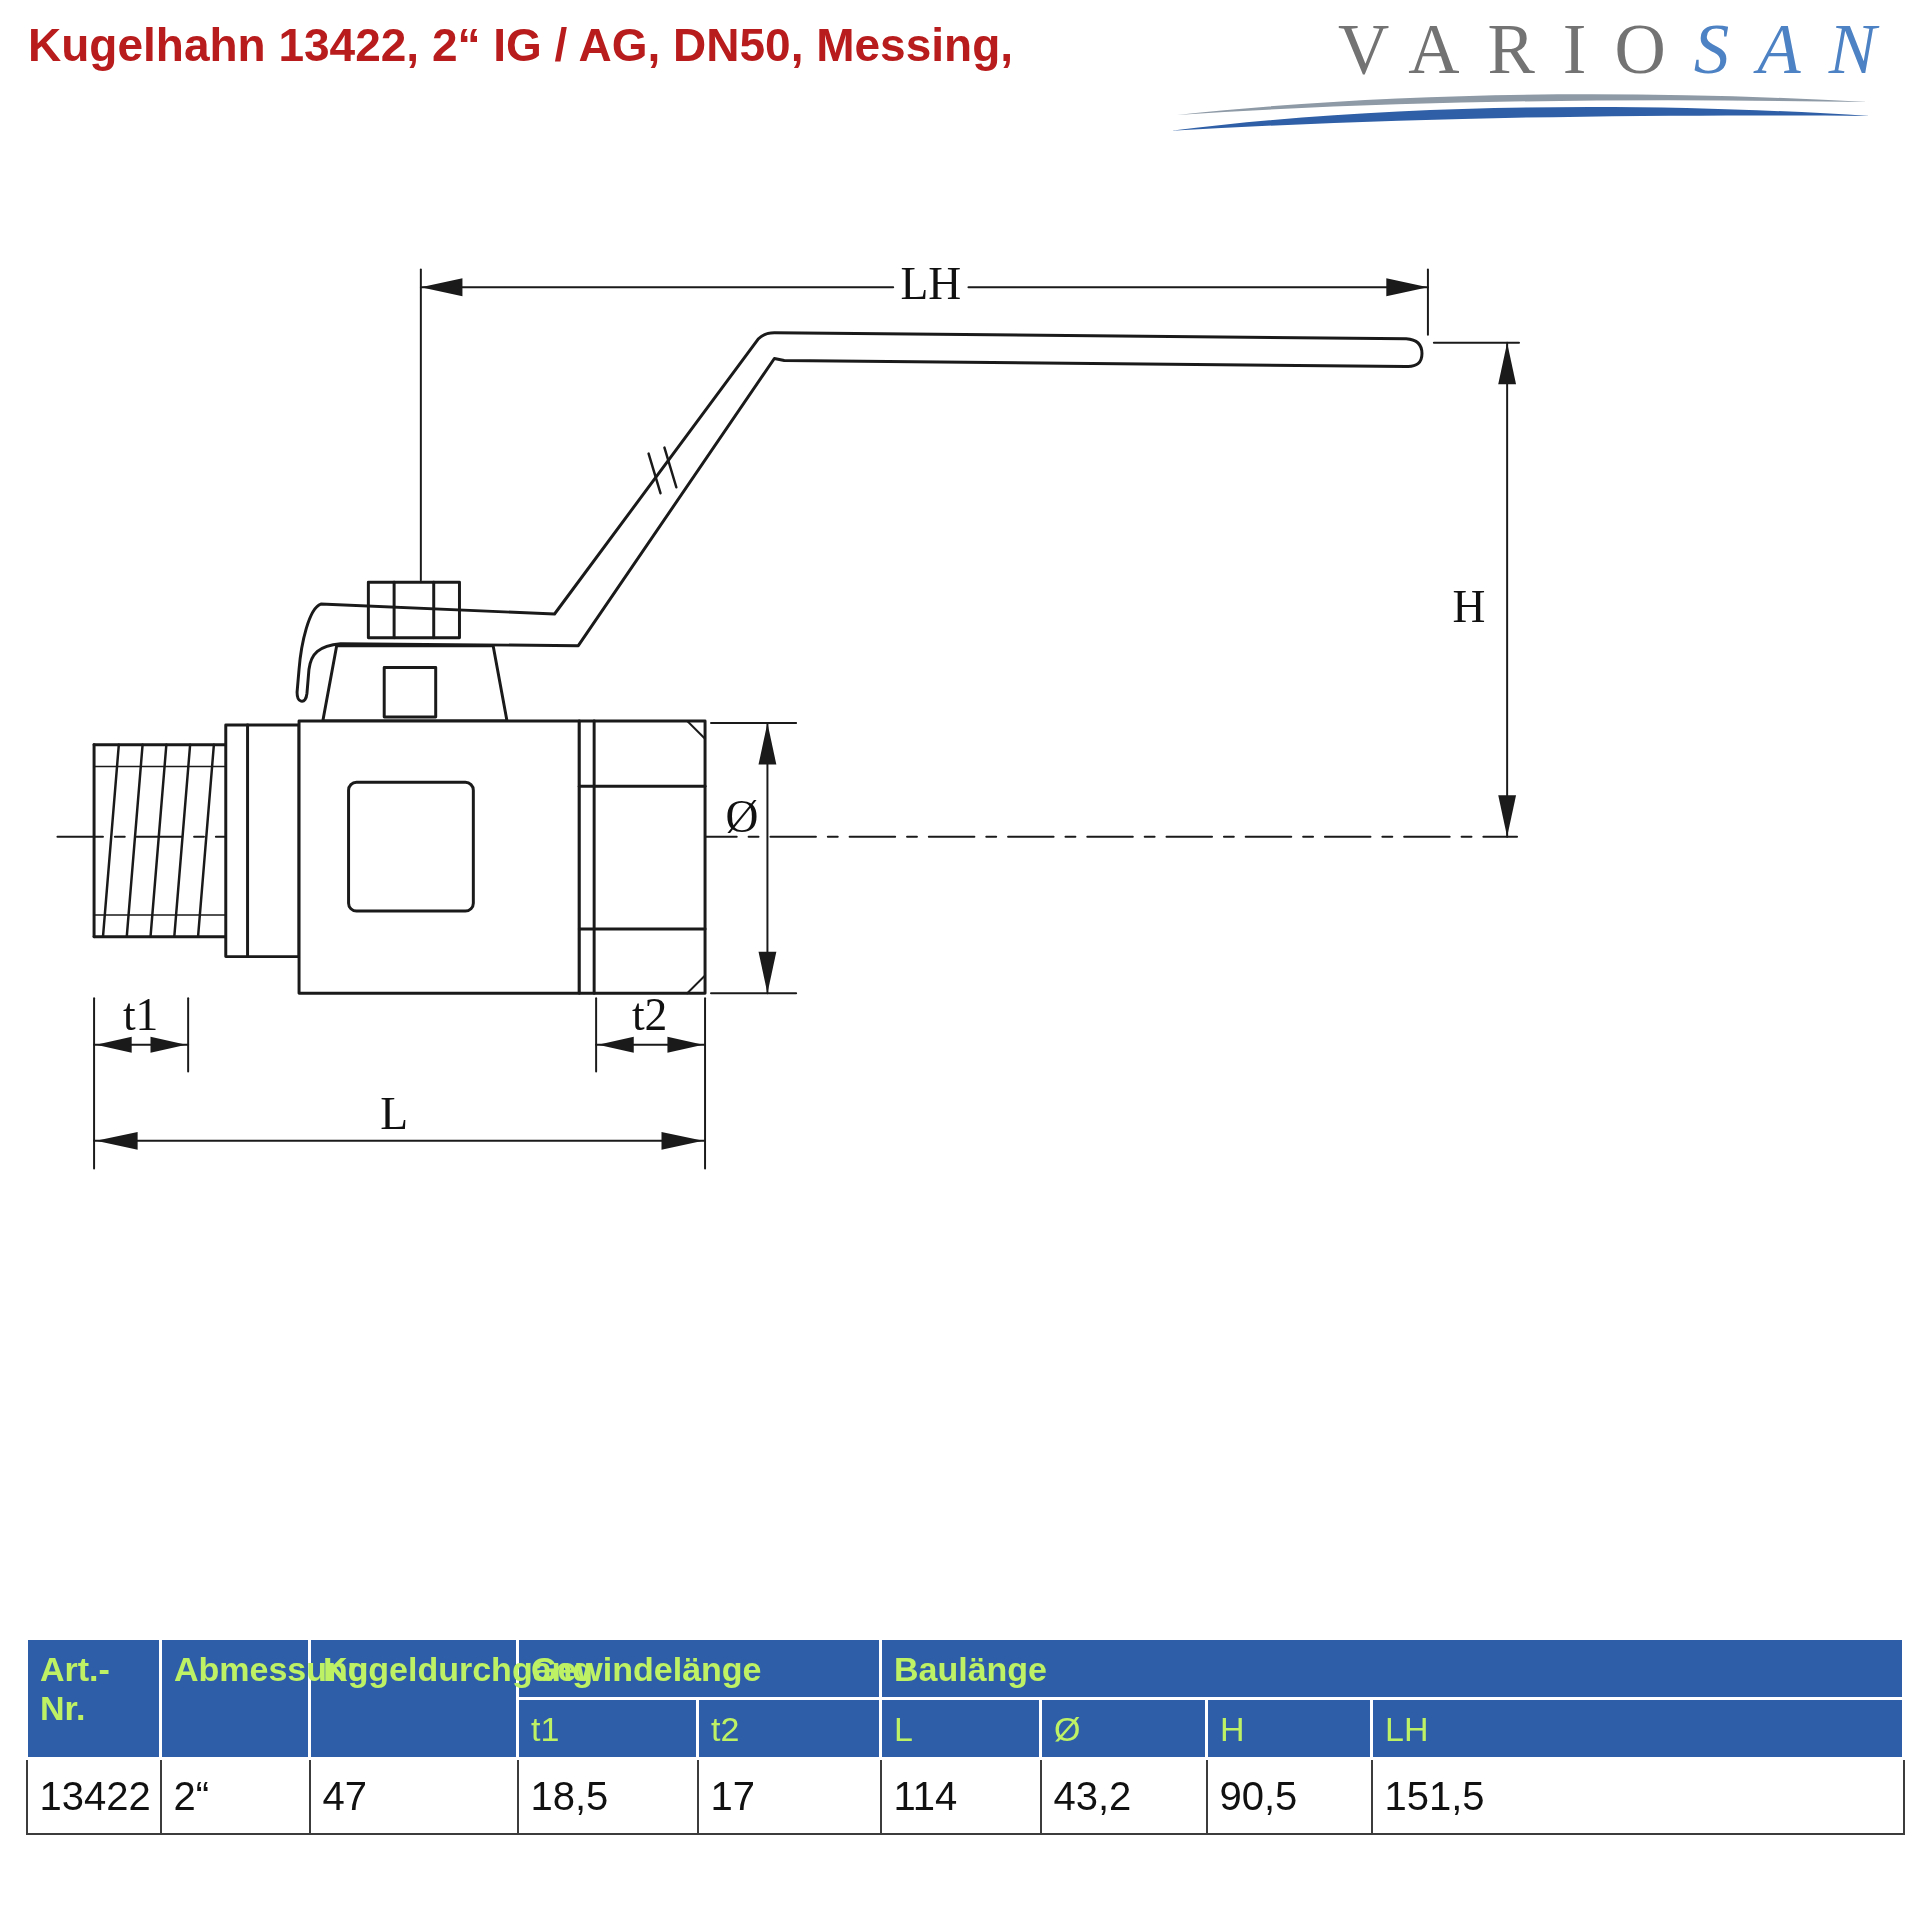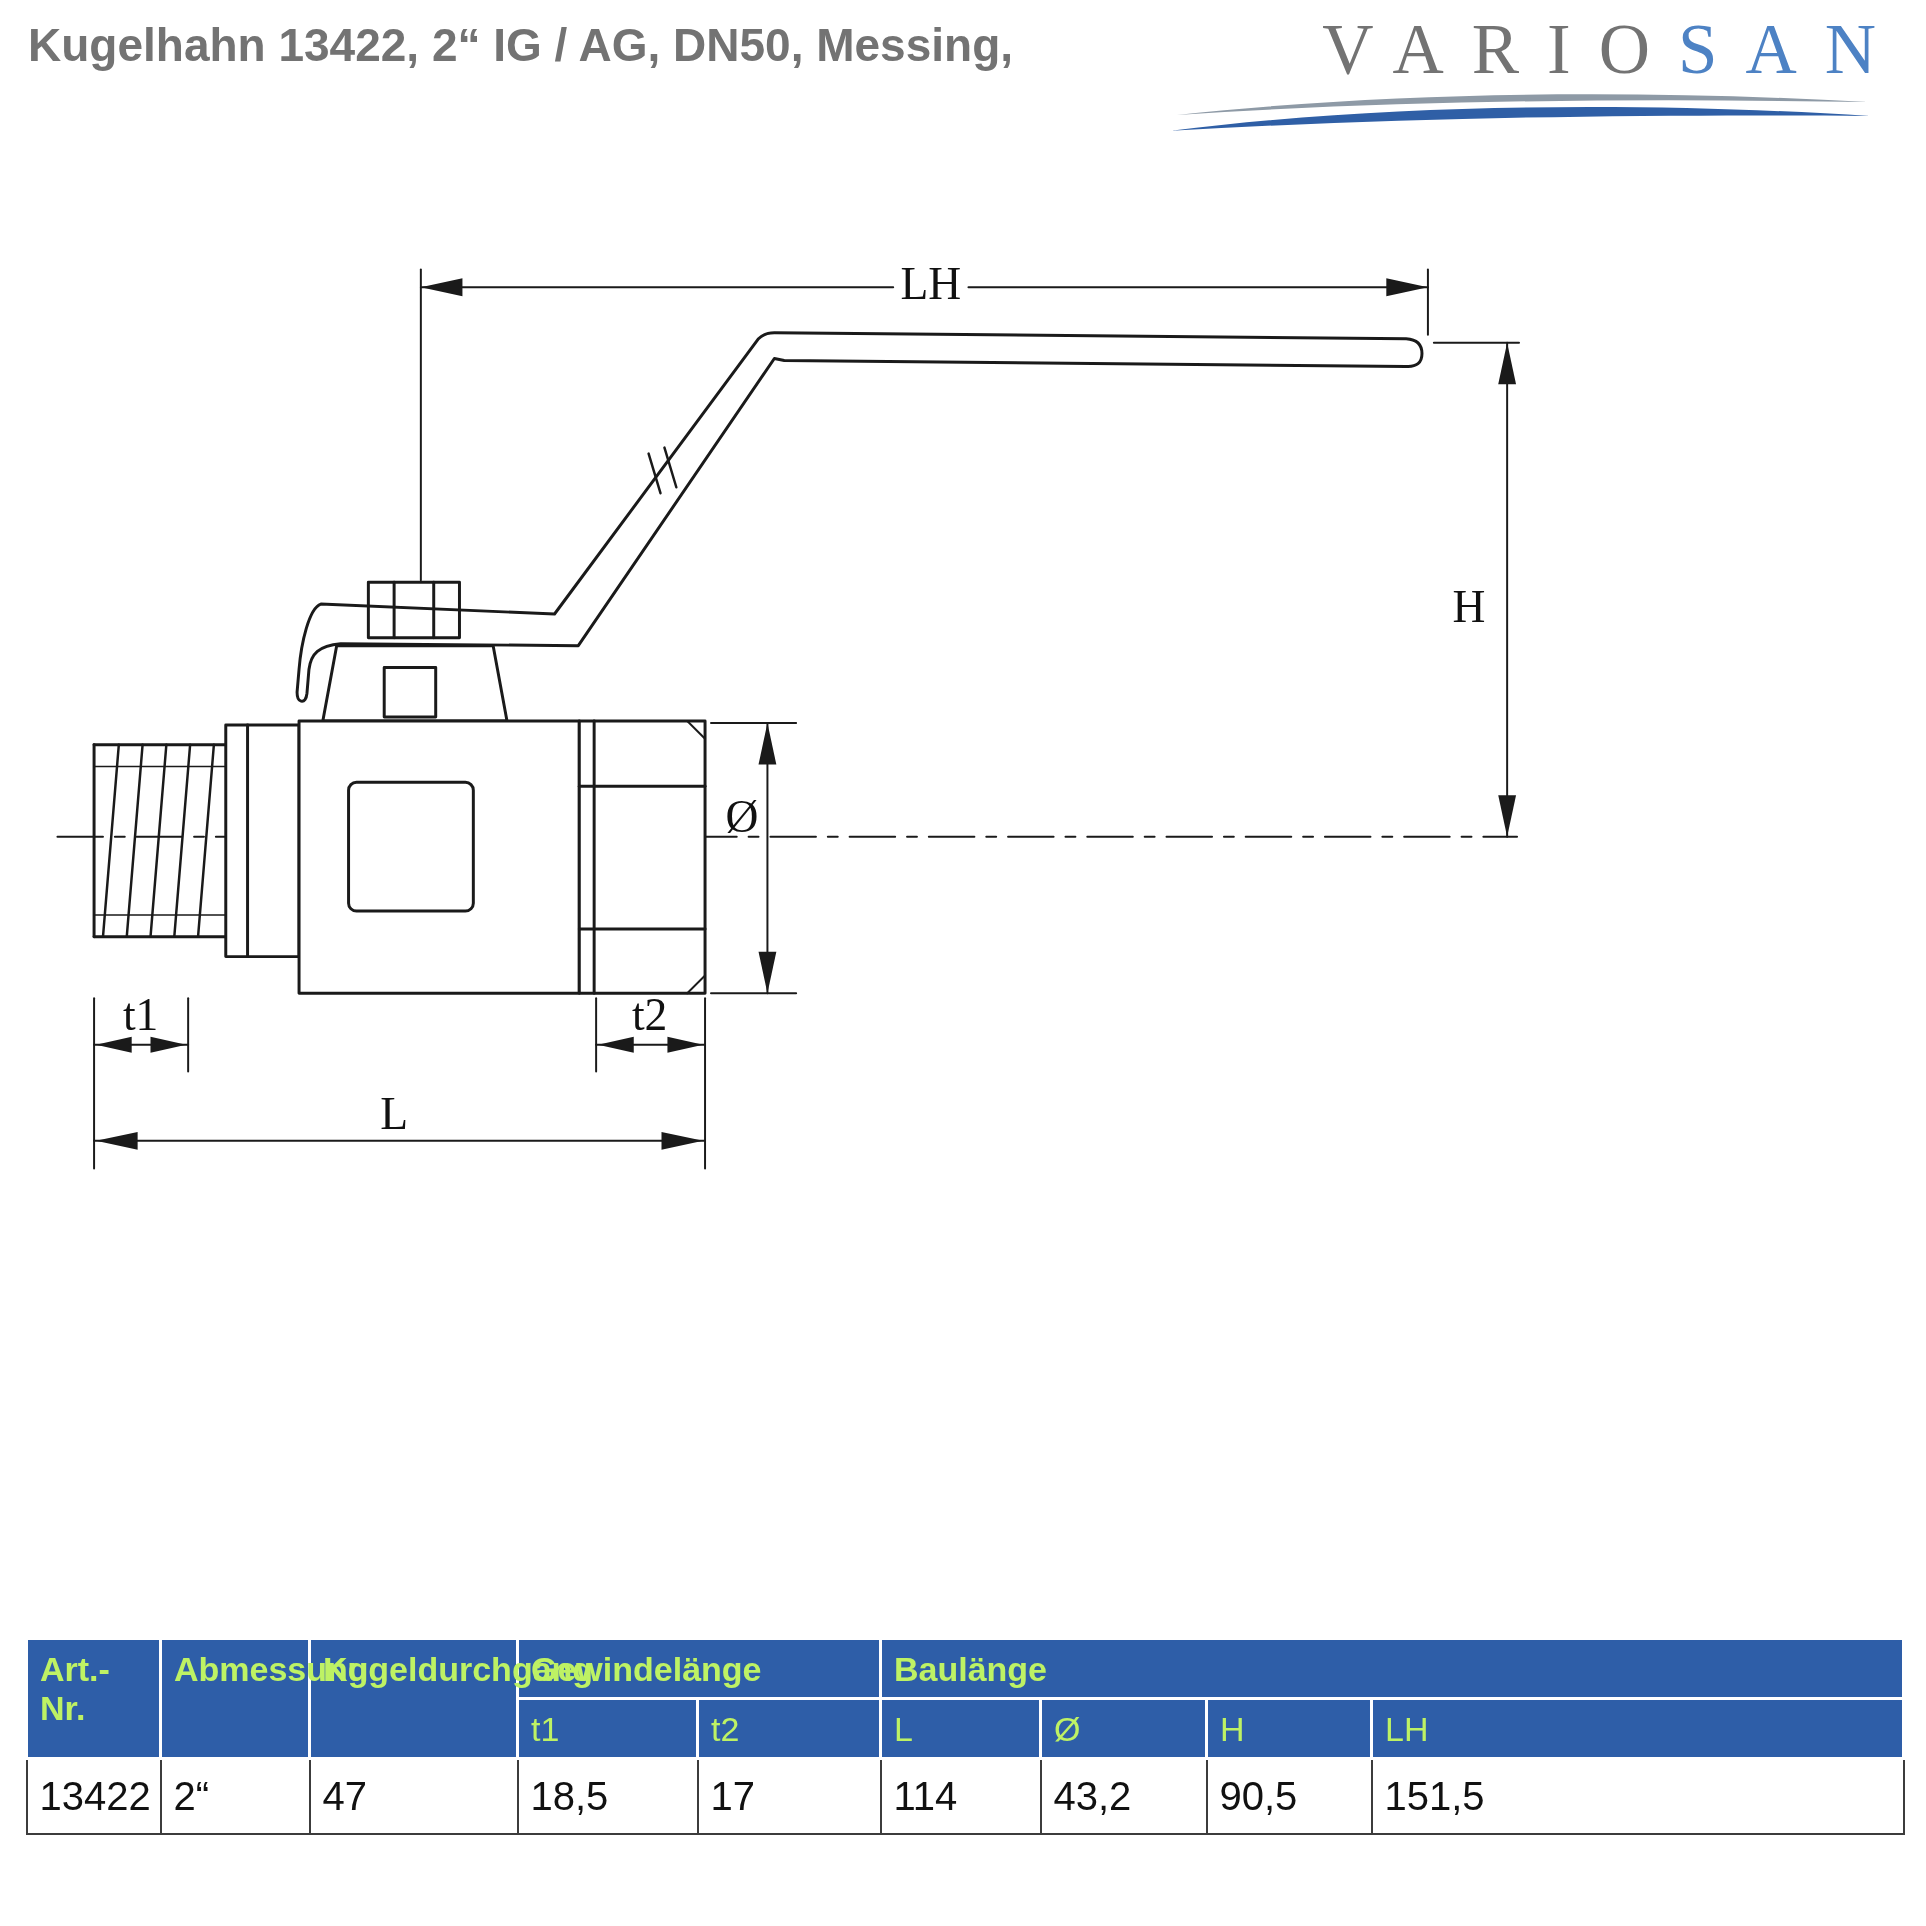--- a/index.html
+++ b/index.html
@@ -7,35 +7,35 @@
   .page {
     position:relative;
     width:1927px; height:1927px;
     background:#ffffff;
     font-family:"Liberation Sans", sans-serif;
     overflow:hidden;
   }
   
   .title {
     position:absolute; left:28px; top:16px;
-    font-size:46px; font-weight:700; color:#737373;
+    font-size:46px; font-weight:700; color:#b91c1c;
     line-height:1.28; letter-spacing:0px;
   }
   .logo {
     position:absolute; right:51px; top:14px;
     width:713px; text-align:right;
   }
   .logo-text {
     font-family:"Liberation Serif", serif;
     font-size:71px; letter-spacing:28px; font-weight:400;
     white-space:nowrap; line-height:1.0;
     margin-right:-28px; 
   }
   .logo-text .l1 { color:#737373; }
-  .logo-text .l2 { color:#4d82c4; }
+  .logo-text .l2 { color:#4d82c4;font-style:italic; }
   .logo-swoosh { display:block; margin-top:2px; width:705px; height:50px; margin-left:auto; }
   
   .drawing { position:absolute; left:0; top:0; }
   .drawing path, .drawing line, .drawing rect, .drawing polygon {
     vector-effect:none;
   }
   .dim-label {
     font-family:"Liberation Serif", serif;
     font-size:46px; fill:#111;
   }

